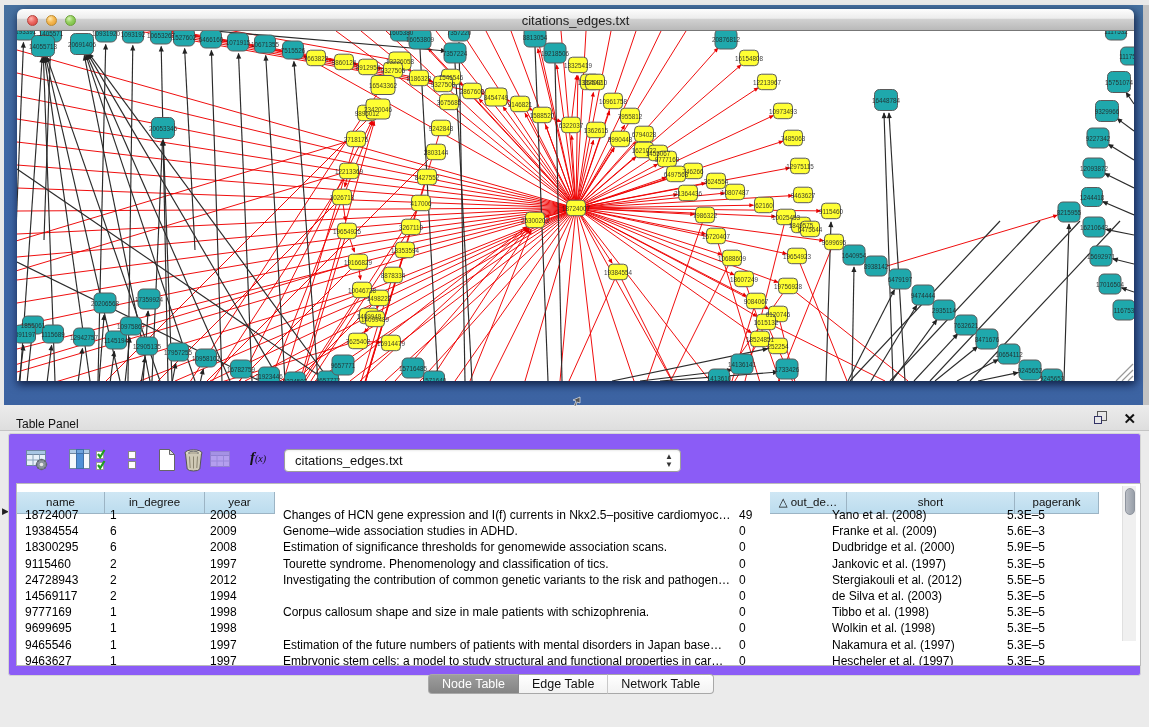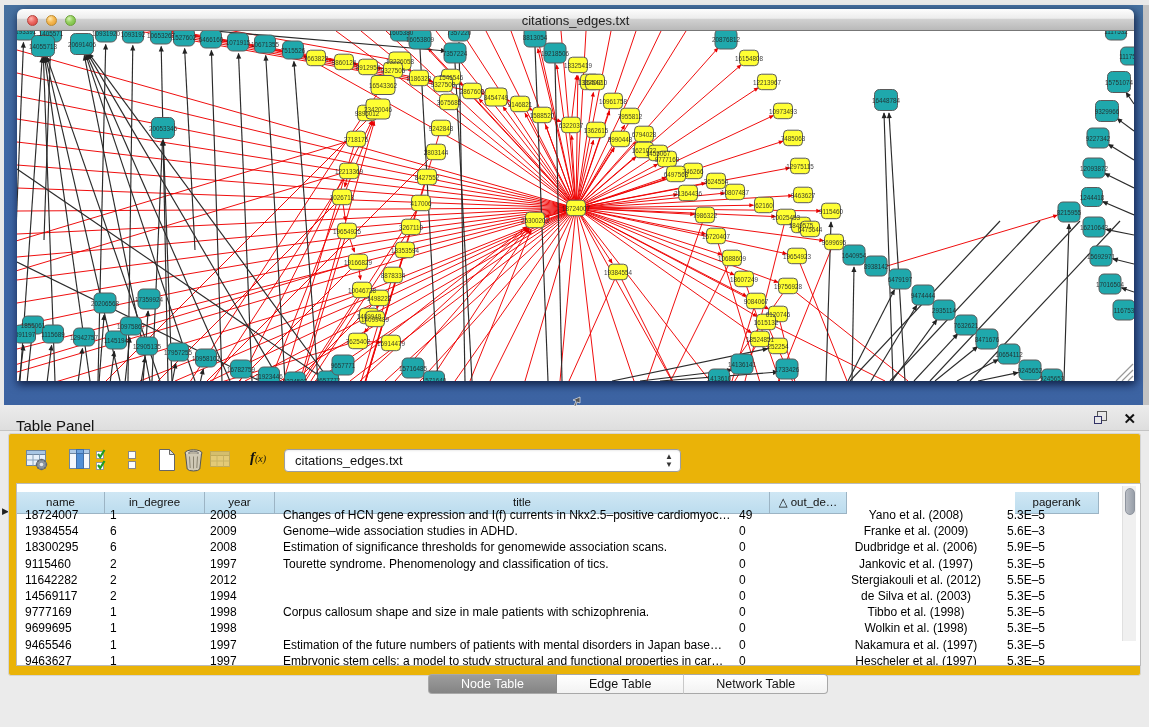--- a/index.html
+++ b/index.html
@@ -20,22 +20,22 @@
 #tl1{left:10px;background:radial-gradient(circle at 35% 30%,#ffb3ad,#ec6b65 45%,#d33a32);border:.5px solid #b5423c}
 #tl2{left:29px;background:radial-gradient(circle at 35% 30%,#ffe9b0,#f5b851 45%,#e09a33);border:.5px solid #c08b2d}
 #tl3{left:48px;background:radial-gradient(circle at 35% 30%,#d6f3b4,#93cf5e 45%,#6fb93a);border:.5px solid #6da23a}
 #gwrap{position:absolute;left:0;top:22px;width:1117px;height:350px;background:#fff;overflow:hidden}
 
 #cursor{position:absolute;left:570px;top:396px;z-index:5}
 
 #tpanel{position:absolute;left:0;top:405px;width:1149px;height:322px;background:#ebebeb}
 #tphead{position:absolute;left:0;top:0;width:1149px;height:26px;
   background:linear-gradient(180deg,#ececec,#dedede);border-bottom:1px solid #c4c4c4}
-#tphead .lbl{position:absolute;left:16px;top:12px;font-size:15px;color:#111}
-#tpbody{position:absolute;left:8px;top:28px;width:1133px;height:243px;background:#eab308;
+#tphead .lbl{position:absolute;left:16px;top:12px;font-size:12px;color:#111}
+#tpbody{position:absolute;left:8px;top:28px;width:1133px;height:243px;background:#8b5cf6;
   border:1px solid #d4d4d4;border-radius:3px}
 
 #tbar{position:absolute;left:7px;top:12px;height:32px;width:1117px}
 .ico{position:absolute;top:2px}
 #combo{position:absolute;left:268px;top:3px;width:397px;height:23px;background:#fff;
   border:1px solid #9d9d9d;border-radius:4px;font-size:13px;color:#111;line-height:21px;
   padding-left:10px;box-shadow:inset 0 1px 2px rgba(0,0,0,.08)}
 #combo .updn{position:absolute;right:7px;top:3px;font-size:8px;color:#333;line-height:8px;text-align:center}
 
 #tbl{position:absolute;left:7px;top:49px;width:1125px;height:183px;background:#fff;
@@ -45,29 +45,29 @@
   border-right:1px solid #9cb4c4;border-bottom:1px solid #9cb4c4;text-align:center;
   font-size:11.5px;color:#111;line-height:21px}
 #tbodY{position:absolute;left:0;top:23px;width:100%}
 .tr{position:relative;height:16.2px;line-height:16px;color:#000;white-space:nowrap}
 .tr div{position:absolute;top:0;overflow:hidden}
 .c0{left:8px;width:85px}
 .c1{left:93px;width:60px}
 .c2{left:193px;width:70px}
 .c3{left:266px;width:488px}
 .c4{left:722px;width:70px}
-.c5{width:168px;text-align:center}
+.c5{width:168px;text-align:left}
 .c6{left:990px;width:95px}
 .c5{left:815px}
 #vscroll{position:absolute;left:1105px;top:2px;width:14px;height:155px;background:#f0f0f0;border-left:1px solid #e0e0e0}
 #vthumb{position:absolute;left:1.5px;top:2px;width:10px;height:27px;border-radius:6px;
   background:linear-gradient(90deg,#b9bdc4,#989fa9);border:1px solid #8e949e}
 
 #tabs{position:absolute;left:428px;top:269px;height:20px;font-size:12.5px}
-.seg{float:left;height:20px;line-height:19px;padding:0 32px;background:linear-gradient(180deg,#fff,#f2f2f2);
+.seg{float:left;height:20px;line-height:19px;padding:0 13px;background:linear-gradient(180deg,#fff,#f2f2f2);
   border-top:1px solid #a8a8a8;border-bottom:1px solid #a8a8a8;border-right:1px solid #c9c9c9;color:#111}
 #seg1{border-left:1px solid #a8a8a8;border-radius:4px 0 0 4px;
   background:linear-gradient(180deg,#9d9d9d,#848484);color:#fff;border-right:1px solid #8a8a8a}
 #seg3{border-radius:0 4px 4px 0;border-right:1px solid #a8a8a8}
 
 #sbar{position:absolute;left:0;top:294px;width:1149px;height:28px}
 #mem{position:absolute;right:30px;top:8px;font-size:10px;color:#222}
 #dot{position:absolute;right:14px;top:6px;width:12px;height:12px;border-radius:50%;
   background:radial-gradient(circle at 38% 32%,#a8f09a,#4ad23c 55%,#2fb525);border:1px solid #4a9a40}
 
@@ -702,22 +702,22 @@
           <line x1="1.5" y1="13" x2="20.5" y2="13" stroke="#aab4bf"></line>
         </svg>
         <div class="ico" style="left:234px;top:3px;font-size:15px;color:#111;font-style:italic;font-family:'Liberation Serif',serif"><b>f</b><span style="font-size:10px">(x)</span></div>
         <div id="combo">citations_edges.txt<div class="updn">▲<br>▼</div></div>
       </div>
       <div id="tbl">
         <div id="thead">
           <div class="th" style="left:0;width:88px">name</div>
           <div class="th" style="left:88px;width:100px">in_degree</div>
           <div class="th" style="left:188px;width:70px">year</div>
-          <div class="th" style="left:258px;width:495px">title</div>
           <div class="th" style="left:753px;width:77px">△ out_de…</div>
+          <div class="th" style="left:830px;width:168px">short</div>
           <div class="th" style="left:998px;width:84px">pagerank</div>
         </div>
         <div id="tbodY">
 <div class="tr">
               <div class="c0">18724007</div>
               <div class="c1">1</div>
               <div class="c2">2008</div>
               <div class="c3">Changes of HCN gene expression and I(f) currents in Nkx2.5–positive cardiomyoc…</div>
               <div class="c4">49</div>
               <div class="c5">Yano et al. (2008)</div>
@@ -731,36 +731,37 @@
               <div class="c4">0</div>
               <div class="c5">Franke et al. (2009)</div>
               <div class="c6">5.6E–3</div>
             </div>
 <div class="tr">
               <div class="c0">18300295</div>
               <div class="c1">6</div>
               <div class="c2">2008</div>
               <div class="c3">Estimation of significance thresholds for genomewide association scans.</div>
               <div class="c4">0</div>
-              <div class="c5">Dudbridge et al. (2006)</div>
+              <div class="c5">Dudbridge et al. (2000)</div>
               <div class="c6">5.9E–5</div>
             </div>
 <div class="tr">
               <div class="c0">9115460</div>
               <div class="c1">2</div>
               <div class="c2">1997</div>
               <div class="c3">Tourette syndrome. Phenomenology and classification of tics.</div>
               <div class="c4">0</div>
               <div class="c5">Jankovic et al. (1997)</div>
               <div class="c6">5.3E–5</div>
             </div>
 <div class="tr">
-              <div class="c0">11642282</div>
+              <div class="c0">24728943</div>
               <div class="c1">2</div>
               <div class="c2">2012</div>
+              <div class="c3">Investigating the contribution of common genetic variants to the risk and pathogen…</div>
               <div class="c4">0</div>
               <div class="c5">Stergiakouli et al. (2012)</div>
               <div class="c6">5.5E–5</div>
             </div>
 <div class="tr">
               <div class="c0">14569117</div>
               <div class="c1">2</div>
               <div class="c2">1994</div>
               <div class="c4">0</div>
               <div class="c5">de Silva et al. (2003)</div>

